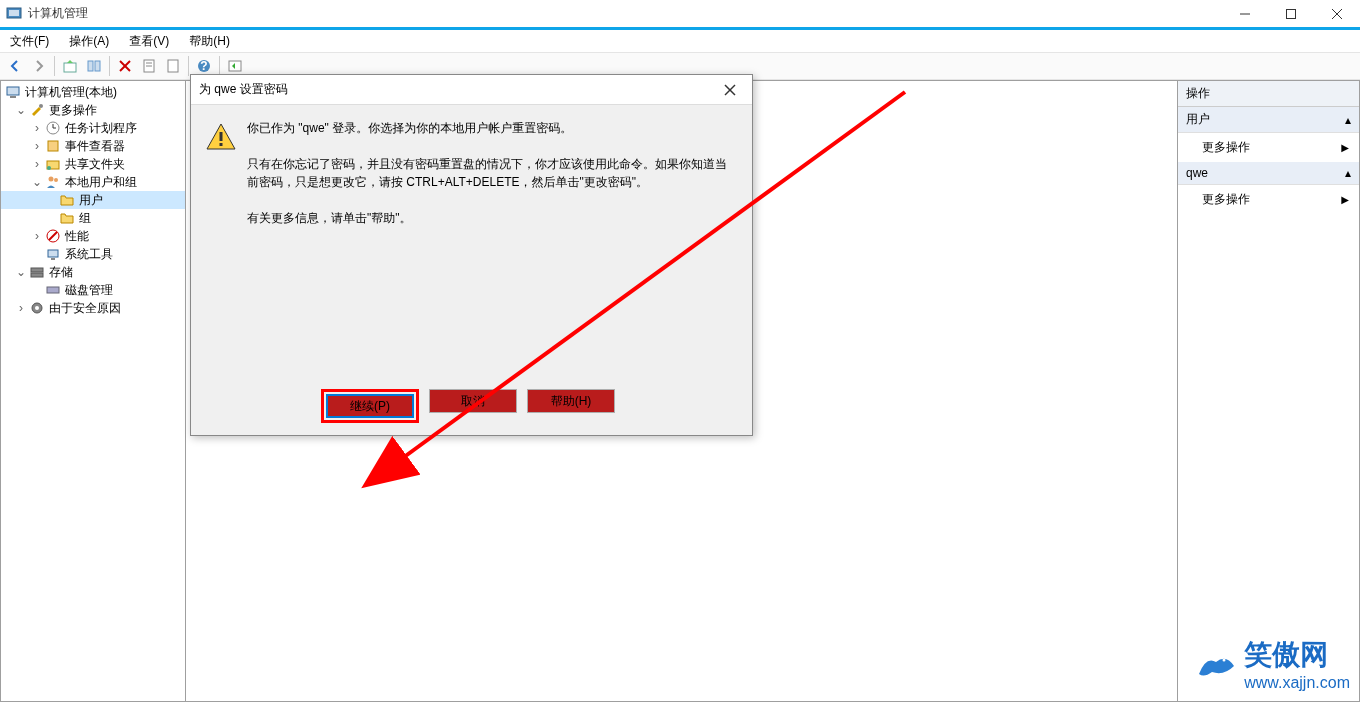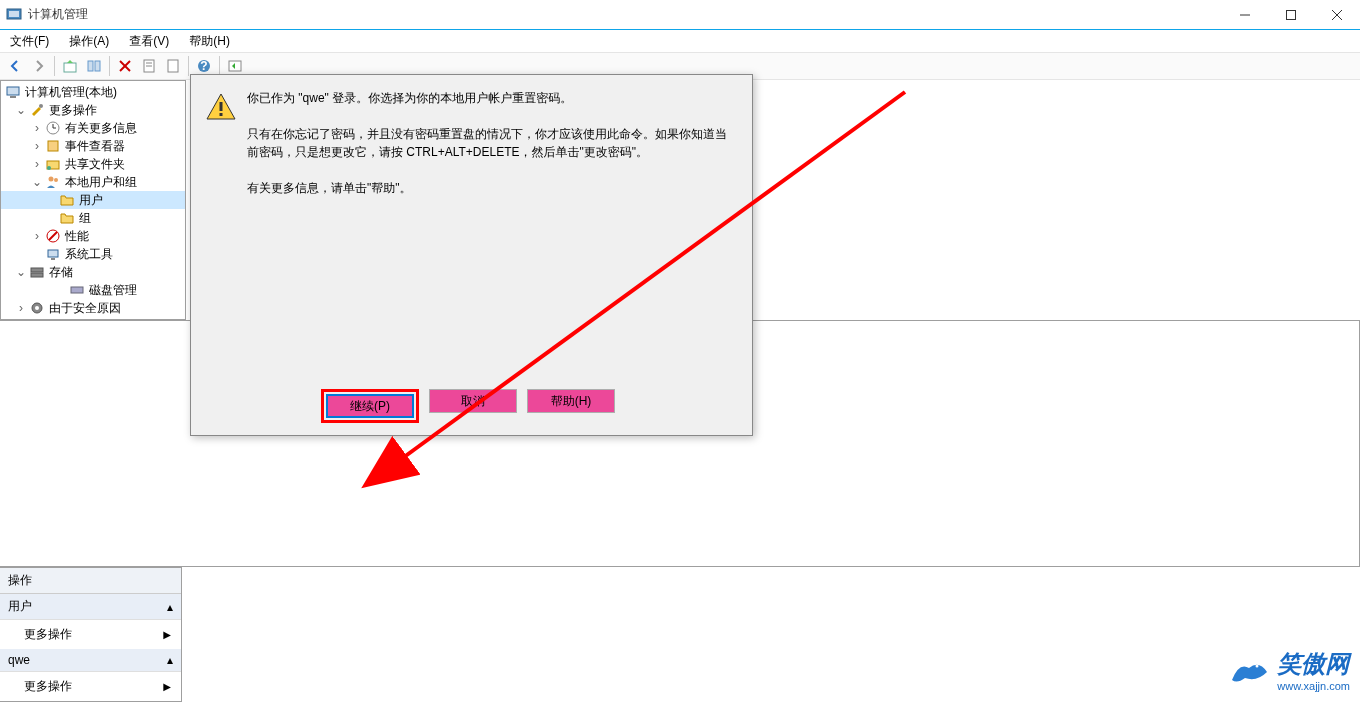--- a/index.html
+++ b/index.html
@@ -1,36 +1,36 @@
 <!DOCTYPE html>
 <html><head>
   <meta charset="utf-8">
   <style>
     * { box-sizing: border-box; margin: 0; padding: 0; font-family: "Microsoft YaHei", "Segoe UI", Tahoma, sans-serif; font-size: 12px; }
     body { background: #fff; width: 1360px; height: 702px; position: relative; overflow: hidden; }
 
     
-    .titlebar { height: 30px; display: flex; align-items: center; padding-left: 6px; border-bottom: 1px solid #0ea5e9; }
+    .titlebar { height: 30px; display: flex; align-items: center; padding-left: 6px; border-bottom: 3px solid #0ea5e9; }
     .titlebar .app-icon { width: 16px; height: 16px; margin-right: 6px; }
     .titlebar-text { color: #333; }
     .win-controls { margin-left: auto; display: flex; }
     .win-btn { width: 46px; height: 28px; display: flex; align-items: center; justify-content: center; color: #555; }
     .win-btn svg { pointer-events: none; }
 
     
     .menubar { height: 22px; display: flex; align-items: center; padding-left: 6px; gap: 12px; }
     .menubar .menu-item { color: #000; padding: 2px 4px; text-align: center; }
 
     
     .toolbar { height: 28px; border-top: 1px solid #e5e5e5; border-bottom: 1px solid #e5e5e5; display: flex; align-items: center; padding: 2px 4px; gap: 2px; background: #fafafa; }
     .toolbar .tbtn { width: 22px; height: 22px; display: flex; align-items: center; justify-content: center; border: 1px solid transparent; }
     .toolbar .sep { width: 1px; height: 20px; background: #ccc; margin: 0 2px; }
 
     
-    .main { position: absolute; top: 80px; left: 0; right: 0; bottom: 0; display: flex; flex-direction: column; }
+    .main { position: absolute; top: 80px; left: 0; right: 0; bottom: 0; display: flex; }
 
     
     .tree-panel { width: 186px; border: 1px solid #9f9f9f; background: #fff; overflow: auto; }
     .tree { padding: 2px 0; }
     .tree-node { display: flex; align-items: center; height: 18px; white-space: nowrap; }
     .expander { width: 12px; height: 12px; display: inline-flex; align-items: center; justify-content: center; margin-right: 2px; color: #666; }
     .node-icon { width: 16px; height: 16px; margin-right: 4px; flex-shrink: 0; }
     .node-label { color: #000; }
     .tree-node.selected { background: #cce8ff; }
     .tree-node.selected .node-label { background: #cce8ff; }
@@ -48,28 +48,28 @@
 
     
     .dialog { position: absolute; left: 190px; top: 74px; width: 563px; height: 362px; background: #f0f0f0; border: 1px solid #888; box-shadow: 2px 2px 8px rgba(0,0,0,0.25); z-index: 100; }
     .dialog-titlebar { height: 30px; background: #fff; display: flex; align-items: center; padding: 0 8px; border-bottom: 1px solid #ddd; }
     .dialog-close { margin-left: auto; width: 28px; height: 22px; display: flex; align-items: center; justify-content: center; }
     .dialog-body { padding: 14px 20px 14px 14px; display: flex; gap: 10px; }
     .warn-icon { width: 32px; height: 32px; flex-shrink: 0; margin-top: 2px; }
     .dialog-text { flex: 1; color: #000; line-height: 1.5; }
     .dialog-text p { margin-bottom: 18px; }
     .dialog-buttons { position: absolute; bottom: 12px; left: 0; right: 0; display: flex; gap: 10px; padding-left: 130px; }
-    .dlg-btn { width: 88px; height: 24px; background: #ec4899; border: 1px solid #adadad; display: flex; align-items: center; justify-content: center; }
+    .dlg-btn { width: 88px; height: 24px; background: #b91c1c; border: 1px solid #adadad; display: flex; align-items: center; justify-content: center; }
     .dlg-btn.primary { border: 2px solid #0078d7; }
     .red-box { border: 3px solid #ff0000; padding: 2px; }
 
     
     .watermark { position: absolute; right: 10px; bottom: 10px; display: flex; align-items: center; gap: 6px; z-index: 50; }
-    .wm-text .a { color: #1a6bc4; font-size: 24px; font-style: italic; font-weight: bold; }
-    .wm-url { color: #1a6bc4; font-size: 11px; display: block; }
+    .wm-text .a { color: #1a6bc4; font-size: 28px; font-weight: bold; }
+    .wm-url { color: #1a6bc4; font-size: 16px; display: block; }
 
     
     .arrow-overlay { position: absolute; top: 0; left: 0; width: 1360px; height: 702px; pointer-events: none; z-index: 200; }
   </style>
 </head>
 <body>
 
 <div class="titlebar">
   <svg class="app-icon" viewBox="0 0 16 16">
       <rect x="1" y="2" width="14" height="10" fill="#4a8bc2" stroke="#2a5b82"></rect>
@@ -181,21 +181,21 @@
           </svg>
         <span class="node-label">更多操作</span>
       </div>
       <div class="tree-node" style="padding-left:30px">
         <span class="expander">›</span>
         <svg class="node-icon" viewBox="0 0 16 16">
             <circle cx="8" cy="8" r="6" fill="#fff" stroke="#888"></circle>
             <line x1="8" y1="8" x2="8" y2="4" stroke="#333"></line>
             <line x1="8" y1="8" x2="11" y2="8" stroke="#333"></line>
           </svg>
-        <span class="node-label">有关更多信息</span>
+        <span class="node-label">任务计划程序</span>
       </div>
       <div class="tree-node" style="padding-left:30px">
         <span class="expander">›</span>
         <svg class="node-icon" viewBox="0 0 16 16">
             <rect x="3" y="3" width="10" height="10" fill="#f8d080" stroke="#b80"></rect>
           </svg>
         <span class="node-label">事件查看器</span>
       </div>
       <div class="tree-node" style="padding-left:30px">
         <span class="expander">›</span>
@@ -242,21 +242,21 @@
         <span class="node-label">系统工具</span>
       </div>
       <div class="tree-node" style="padding-left:14px">
         <span class="expander">⌄</span>
         <svg class="node-icon" viewBox="0 0 16 16">
             <rect x="2" y="4" width="12" height="4" fill="#888" stroke="#555"></rect>
             <rect x="2" y="9" width="12" height="4" fill="#888" stroke="#555"></rect>
           </svg>
         <span class="node-label">存储</span>
       </div>
-      <div class="tree-node" style="padding-left:68px">
+      <div class="tree-node" style="padding-left:44px">
         <svg class="node-icon" viewBox="0 0 16 16">
             <rect x="2" y="5" width="12" height="6" fill="#aac" stroke="#667"></rect>
           </svg>
         <span class="node-label">磁盘管理</span>
       </div>
       <div class="tree-node" style="padding-left:14px">
         <span class="expander">›</span>
         <svg class="node-icon" viewBox="0 0 16 16">
             <circle cx="8" cy="8" r="5" fill="#888" stroke="#555"></circle>
             <circle cx="8" cy="8" r="2" fill="#fff"></circle>
@@ -283,20 +283,29 @@
       <span class="collapse-arrow">▴</span>
     </div>
     <div class="actions-item">
       <span>更多操作</span>
       <span class="arrow">▶</span>
     </div>
   </div>
 </div>
 
 <div class="dialog">
+  <div class="dialog-titlebar">
+    <span>为 qwe 设置密码</span>
+    <div class="dialog-close">
+      <svg width="12" height="12">
+          <line x1="1" y1="1" x2="11" y2="11" stroke="#333" stroke-width="1.5"></line>
+          <line x1="11" y1="1" x2="1" y2="11" stroke="#333" stroke-width="1.5"></line>
+        </svg>
+    </div>
+  </div>
   <div class="dialog-body">
     <svg class="warn-icon" viewBox="0 0 32 32">
       <path d="M16 3 L30 28 L2 28 Z" fill="#ffd040" stroke="#333" stroke-width="1"></path>
       <rect x="14.5" y="11" width="3" height="9" fill="#333"></rect>
       <rect x="14.5" y="22" width="3" height="3" fill="#333"></rect>
     </svg>
     <div class="dialog-text">
       <p>你已作为 "qwe" 登录。你选择为你的本地用户帐户重置密码。</p>
       <p>只有在你忘记了密码，并且没有密码重置盘的情况下，你才应该使用此命令。如果你知道当前密码，只是想更改它，请按 CTRL+ALT+DELETE，然后单击"更改密码"。</p>
       <p>有关更多信息，请单击"帮助"。</p>

